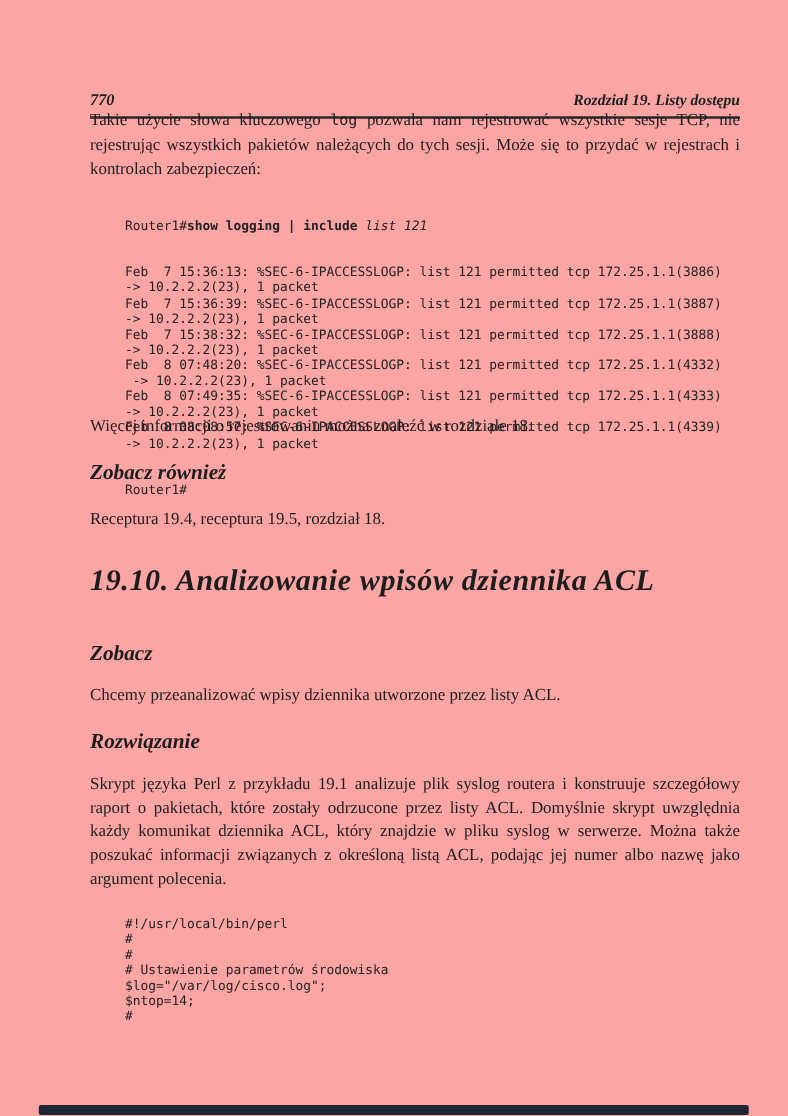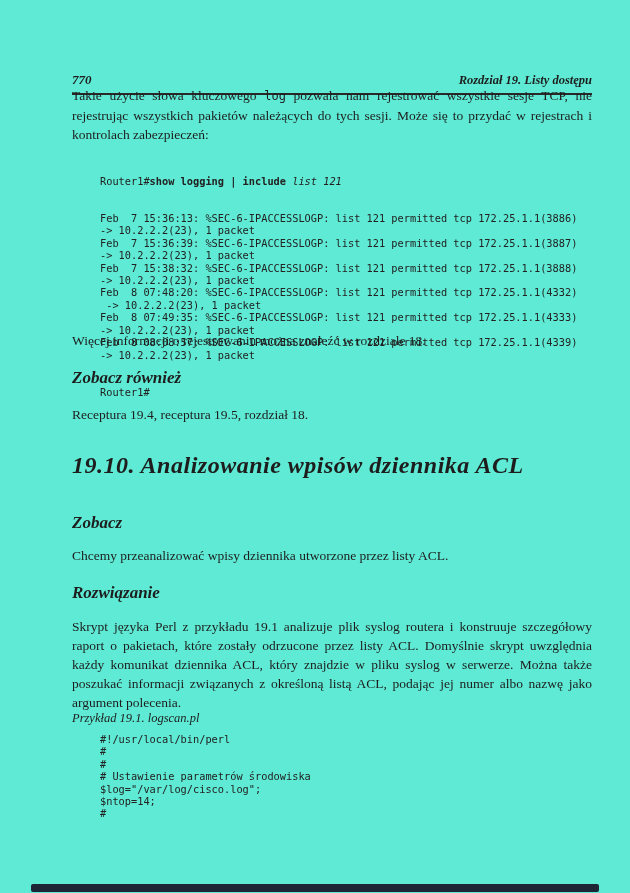--- a/index.html
+++ b/index.html
@@ -1,21 +1,21 @@
 <!DOCTYPE html>
 <html><head>
 <meta charset="utf-8">
 <style>
   * { margin: 0; padding: 0; box-sizing: border-box; }
   html, body { background: #e8e8e8; }
   .page {
     position: relative;
     width: 630px;
     height: 893px;
-    background: #5eead4;
+    background: #fca5a5;
     color: #1d1d1d;
     font-family: "Liberation Serif", "DejaVu Serif", serif;
     overflow: hidden;
     margin: 0 auto;
   }
   .abs { position: absolute; left: 72px; width: 520px; }
 
   
   .running-head {
     top: 44px;
@@ -106,19 +106,18 @@
   <p class="abs body-par" style="top:405px;">Receptura 19.4, receptura 19.5, rozdział 18.</p>
 
   <h1 class="abs h-recipe" style="top:452px;">19.10. Analizowanie wpisów dziennika ACL</h1>
 
   <h2 class="abs h-sub" style="top:513px;">Zobacz</h2>
   <p class="abs body-par" style="top:546px;">Chcemy przeanalizować wpisy dziennika utworzone przez listy ACL.</p>
 
   <h2 class="abs h-sub" style="top:583px;">Rozwiązanie</h2>
   <p class="abs body-par" style="top:617px;">Skrypt języka Perl z przykładu 19.1 analizuje plik syslog routera i konstruuje szczegółowy raport o pakietach, które zostały odrzucone przez listy ACL. Domyślnie skrypt uwzględnia każdy komunikat dziennika ACL, który znajdzie w pliku syslog w serwerze. Można także poszukać informacji związanych z określoną listą ACL, podając jej numer albo nazwę jako argument polecenia.</p>
 
-  <p class="abs example-caption" style="top:711px;">Przykład 19.1. logscan.pl</p>
 
   <div class="abs code" style="top:733px; left:100px; width:492px;"><div>#!/usr/local/bin/perl</div><div>#</div><div>#</div><div># Ustawienie parametrów środowiska</div><div>$log="/var/log/cisco.log";</div><div>$ntop=14;</div><div>#</div></div>
 
   <div class="bottom-scan-edge"></div>
 
 </div>
 
 </body></html>

